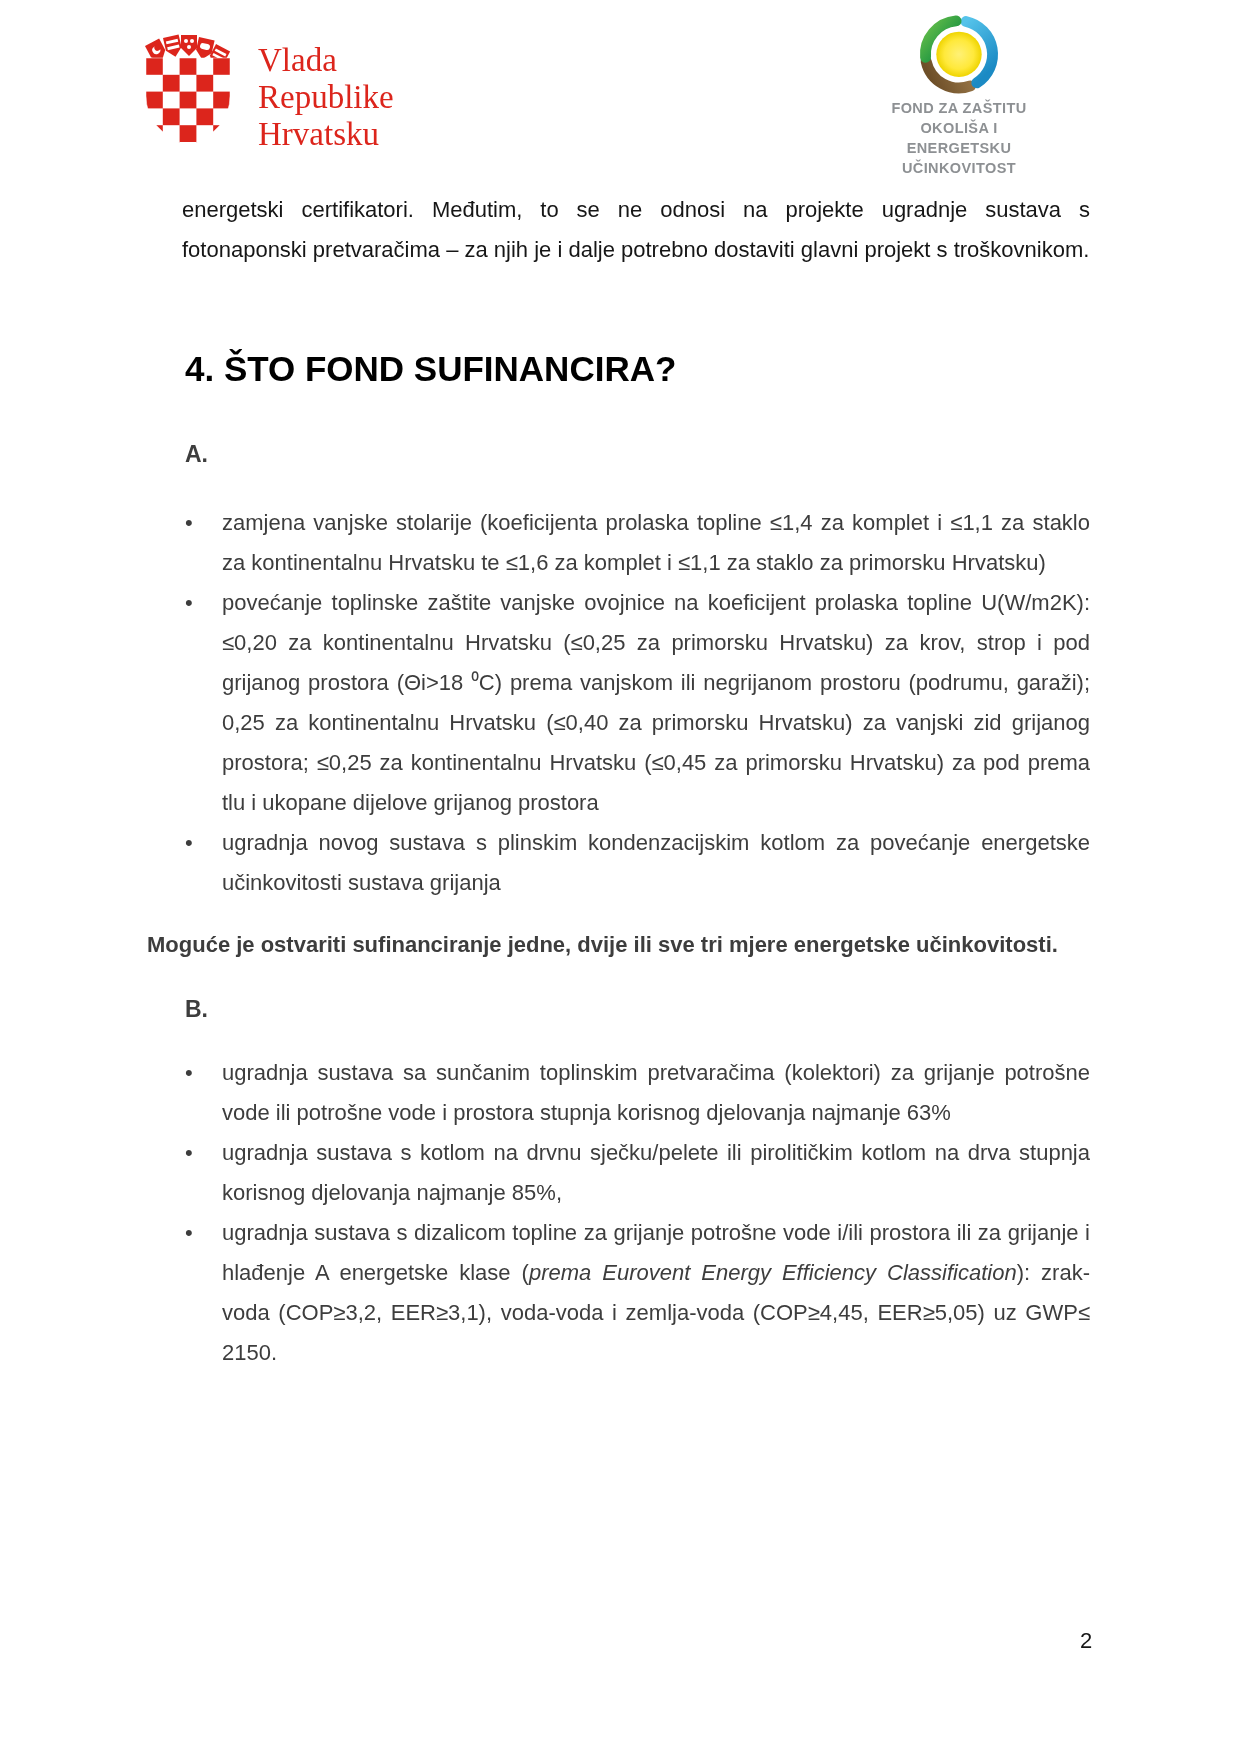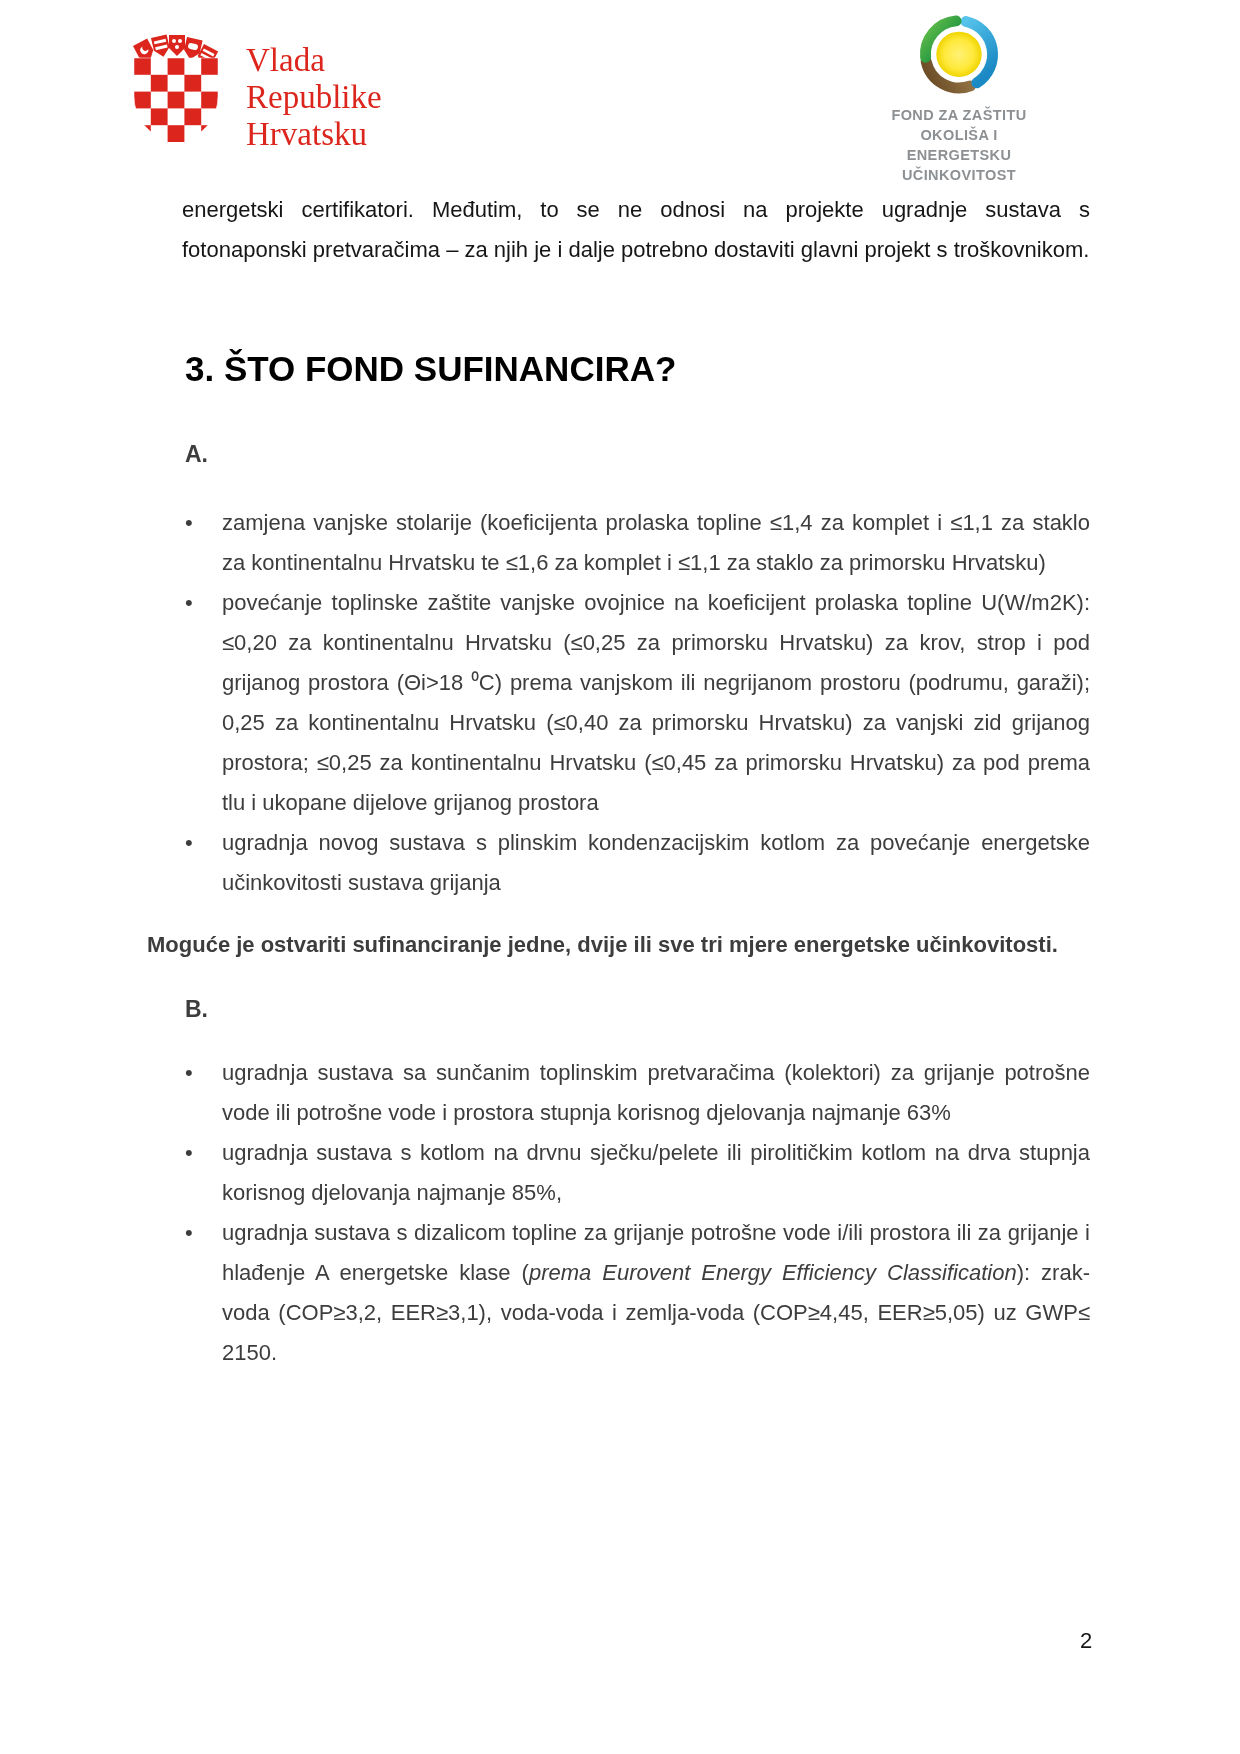--- a/index.html
+++ b/index.html
@@ -6,31 +6,31 @@
   .page {
     position:relative;
     width:1240px; height:1754px;
     background:#ffffff;
     font-family:"Liberation Sans", sans-serif;
     overflow:hidden;
     margin:0 auto;
   }
 
   
-  .gov-logo { position:absolute; left:132px; top:30px; display:flex; gap:26px; }
+  .gov-logo { position:absolute; left:144px; top:30px; display:flex; gap:26px; }
   .gov-logo-text {
     font-family:"Liberation Serif", serif;
     color:#DC251C;
     font-size:33px; line-height:37px;
     padding-top:12px;
   }
   .fund-logo { position:absolute; left:857px; top:14px; width:204px; text-align:center; }
   .fund-emblem { display:block; margin:0 auto; }
   .fund-logo-text {
-    margin-top:7px;
+    margin-top:0;
     font-size:14.5px; line-height:20px;
     font-weight:700; letter-spacing:0.4px;
     color:#8D9093;
   }
 
   
   .content { position:absolute; left:147px; top:190px; width:943px; }
   .intro {
     margin:0 0 0 35px;
     font-size:22px; line-height:40px;
@@ -157,21 +157,21 @@
     <div class="fund-logo-text">
       <div>FOND ZA ZAŠTITU OKOLIŠA I</div>
       <div>ENERGETSKU UČINKOVITOST</div>
     </div>
   </div>
 
   <main class="content">
 
     <p class="intro">energetski certifikatori. Međutim, to se ne odnosi na projekte ugradnje sustava s fotonaponski pretvaračima – za njih je  i dalje potrebno dostaviti glavni projekt s troškovnikom.</p>
 
-    <h1 class="main-heading">3. ŠTO FOND SUFINANCIRA?</h1>
+    <h1 class="main-heading">4. ŠTO FOND SUFINANCIRA?</h1>
 
     <div class="section-head">
       <span class="sec-label">A.</span>
     </div>
 
     <div class="bullets">
       <div class="bullet">
         <span class="glyph">•</span>
         <p class="btext">zamjena vanjske stolarije  (koeficijenta prolaska topline ≤1,4 za komplet i ≤1,1 za staklo za kontinentalnu Hrvatsku te ≤1,6 za komplet i ≤1,1 za staklo za primorsku Hrvatsku)</p>
       </div>

